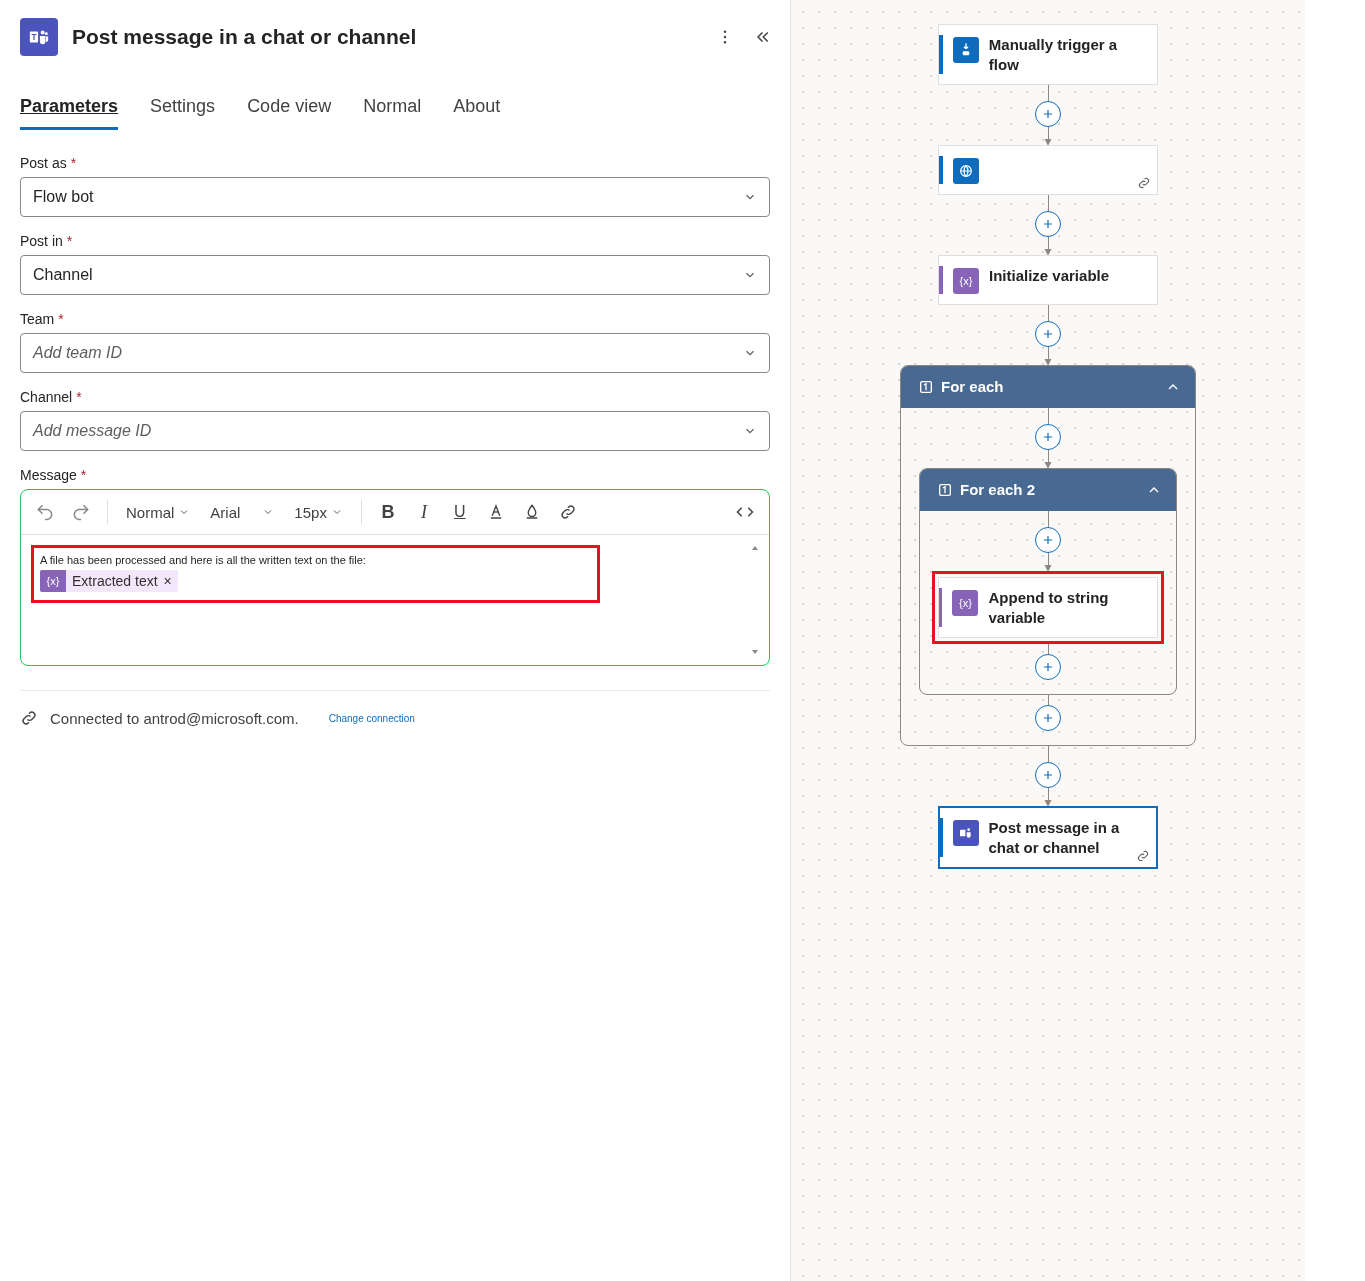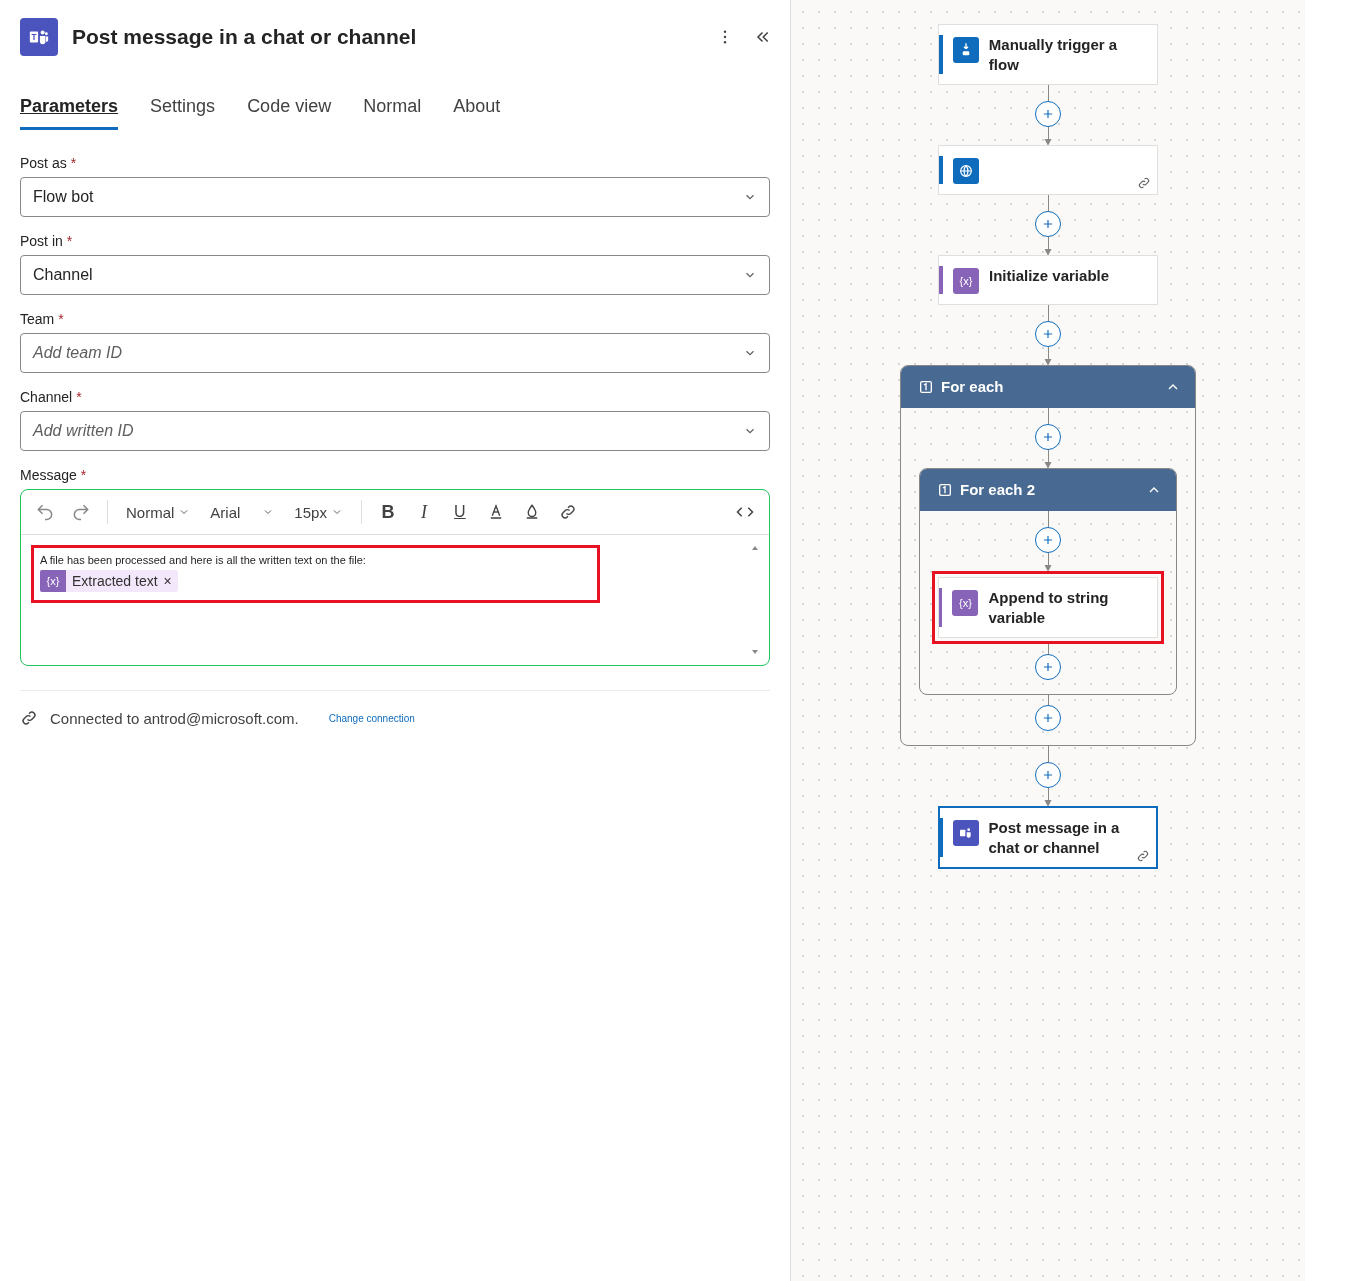--- a/index.html
+++ b/index.html
@@ -161,21 +161,21 @@
           </span>
       </div>
     </div>
 
     <div class="field-group">
       <div class="field-label">
           <span>Channel</span>
           <span class="req">*</span>
         </div>
       <div class="select-input placeholder">
-        <span>Add written ID</span>
+        <span>Add message ID</span>
         <span class="chev">
             <svg width="14" height="14" viewBox="0 0 24 24" fill="none" stroke="#605e5c" stroke-width="2">
               <path d="M6 9l6 6 6-6"></path>
             </svg>
           </span>
       </div>
     </div>
 
     <div class="field-group">
       <div class="field-label">

